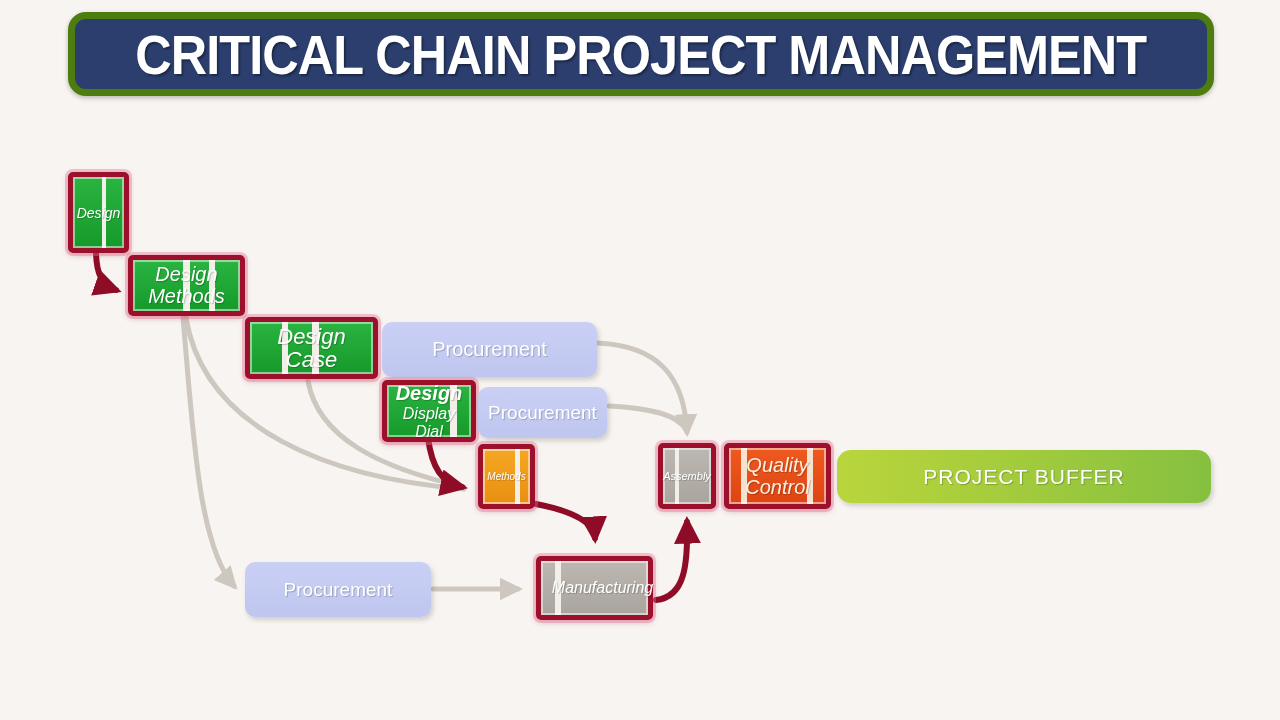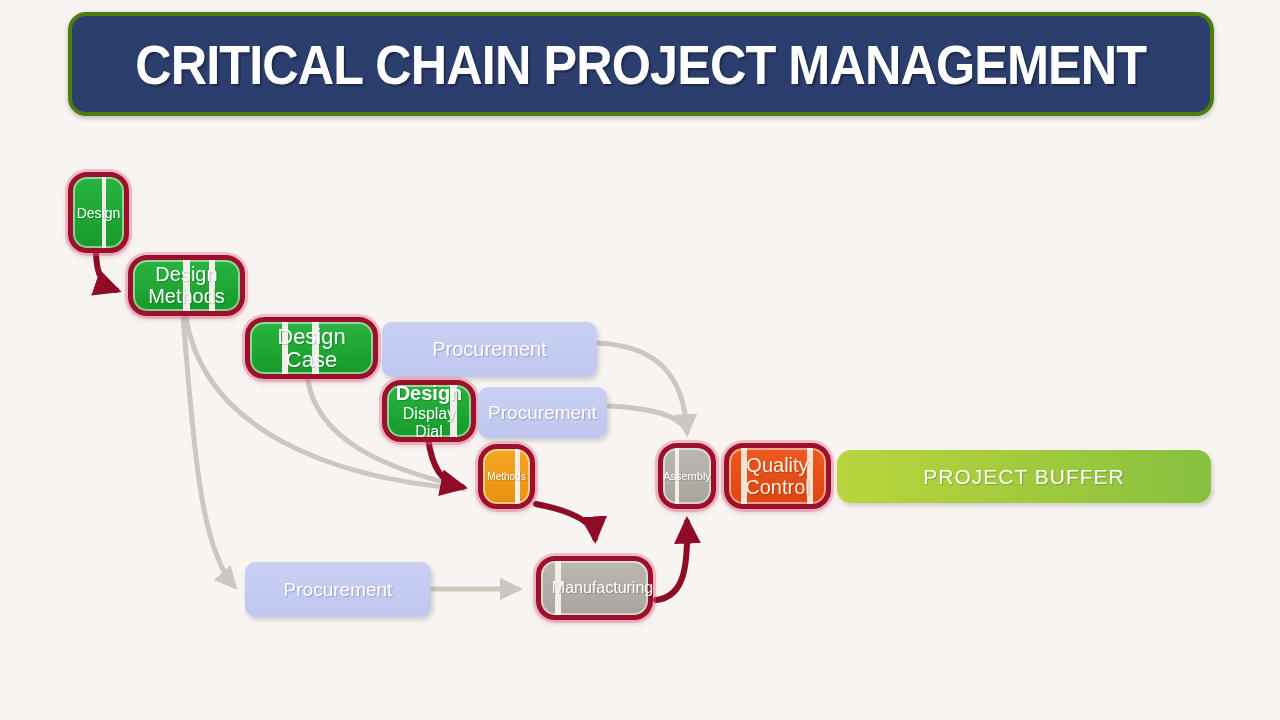--- a/index.html
+++ b/index.html
@@ -2,43 +2,44 @@
 <html><head>
 <meta charset="utf-8">
 <style>
   html,body{margin:0;padding:0;}
   .stage{
     position:relative;width:1280px;height:720px;overflow:hidden;
     background:#f7f4f1;font-family:"Liberation Sans",sans-serif;
   }
   
   .banner{
-    position:absolute;left:68px;top:12px;width:1146px;height:104px;
-    box-sizing:border-box;background:#2b3e6d;border:4px solid #4d7c0f;
+    position:absolute;left:68px;top:12px;width:1146px;height:84px;
+    box-sizing:border-box;background:#2b3e6d;border:7px solid #4d7c0f;
     border-radius:18px;display:flex;align-items:center;justify-content:center;
     box-shadow:0 2px 5px rgba(0,0,0,0.25);
   }
   .banner-title{
     color:#ffffff;font-size:56px;font-weight:bold;letter-spacing:-1px;
     transform:scaleX(0.9);white-space:nowrap;
     text-shadow:2px 2px 2px rgba(0,0,0,0.35);
   }
   
   .connectors{position:absolute;left:0;top:0;z-index:1;}
   
   .task{
     position:absolute;z-index:2;box-sizing:border-box;
     display:flex;flex-direction:column;align-items:center;justify-content:center;
     text-align:center;color:#fff;border-radius:10px;
     box-shadow:2px 3px 5px rgba(0,0,0,0.16);
   }
   .critical{
-    border:5px solid #9c102c;border-radius:19px;
+    border:5px solid #9c102c;border-radius:5px;
     box-shadow:0 0 0 3px rgba(233,116,150,0.38),0 2px 6px rgba(150,20,50,0.3),
                inset 0 0 0 2px rgba(255,255,255,0.5);
+    font-style:italic;
   }
   .label{position:relative;z-index:3;text-shadow:1px 1px 1px rgba(0,0,0,0.22);}
   .line{display:block;}
   
   .t-design{background-image:
     linear-gradient(90deg,rgba(0,0,0,0) 0 56%,#f2efe9 56% 64%,rgba(0,0,0,0) 64% 100%),
     linear-gradient(180deg,#2ab440,#169a2b);}
   .t-dm{background-image:
     linear-gradient(90deg,rgba(0,0,0,0) 0 47%,#f2efe9 47% 53%,rgba(0,0,0,0) 53% 71%,#f2efe9 71% 77%,rgba(0,0,0,0) 77% 100%),
     linear-gradient(180deg,#2ab440,#169a2b);}

